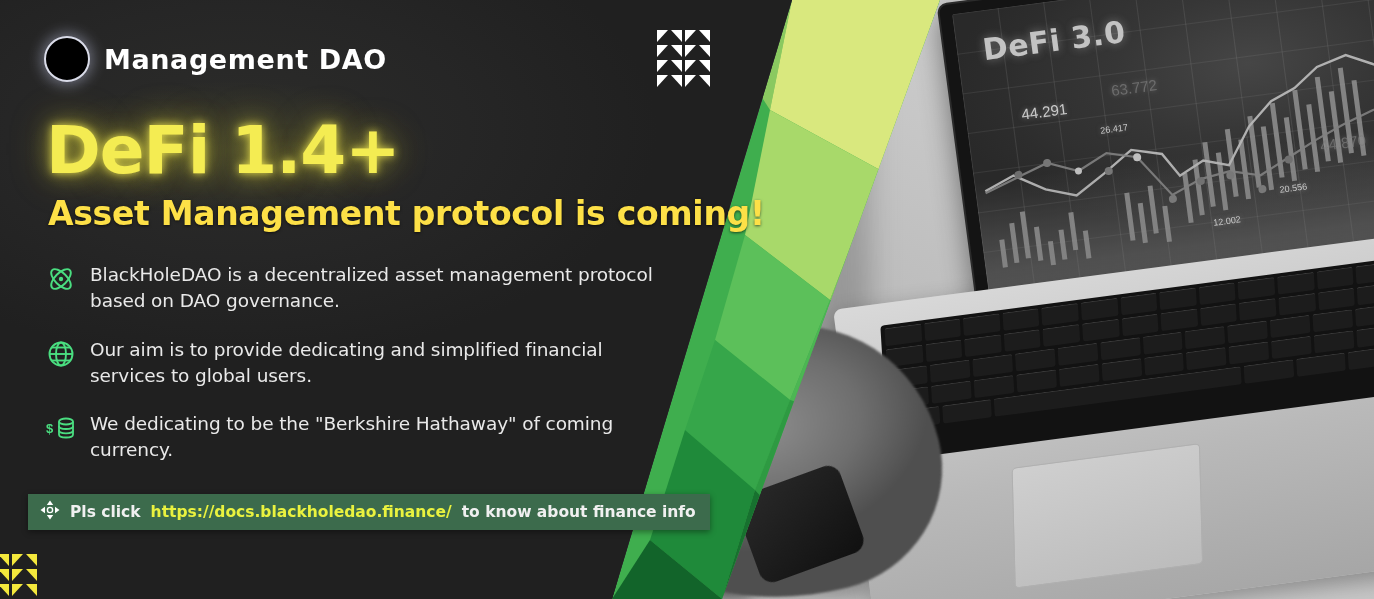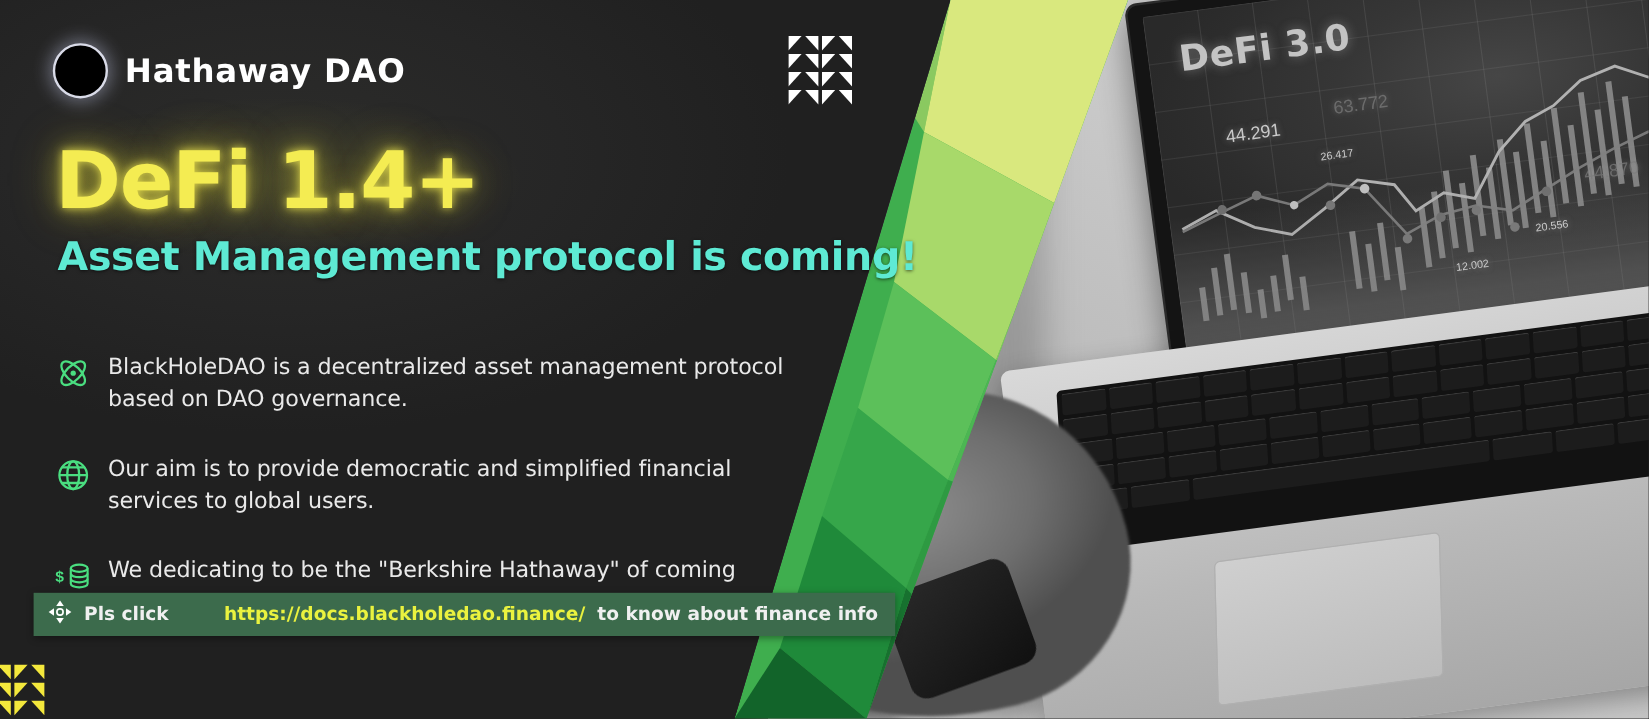--- a/index.html
+++ b/index.html
@@ -173,50 +173,50 @@
     font-family:"DejaVu Sans", sans-serif;
     font-size:66px; font-weight:700; letter-spacing:-1px;
     color:#f4ec52;
     text-shadow:
       0 0 8px rgba(244,236,82,.85),
       0 0 22px rgba(235,225,60,.55),
       0 0 42px rgba(220,210,40,.35);
   }
   .subhead {
     position:absolute; left:48px; top:194px;
-    color:#5eead4; font-size:33px; font-weight:700;
+    color:#fde047; font-size:33px; font-weight:700;
     letter-spacing:-.3px;
     font-family:"DejaVu Sans", sans-serif;
     text-shadow:0 1px 3px rgba(0,0,0,.6);
   }
 
   
   .bullets { position:absolute; left:46px; top:262px; width:620px; }
-  .bullet { display:flex; align-items:flex-start; gap:14px; margin-bottom:22px;margin-top:32px; }
+  .bullet { display:flex; align-items:flex-start; gap:14px; margin-bottom:22px; }
   .bullet-icon { flex:0 0 30px; width:30px; height:30px; margin-top:2px; }
   .bullet-text {
     color:#e9e9e9; font-size:18.5px; line-height:1.42;
     font-family:"DejaVu Sans", sans-serif;
     letter-spacing:-.1px;
   }
 
   
   .cta {
     position:absolute; left:28px; top:494px;
     height:36px; padding:0 14px 0 12px;
     display:flex; align-items:center; gap:10px;
     background:#3c6b4c;
     box-shadow:0 2px 6px rgba(0,0,0,.4);
   }
   .cta-text {
     color:#f0f0f0; font-size:15.5px; font-weight:600;
     font-family:"DejaVu Sans", sans-serif;
     white-space:nowrap;
   }
-  .cta-link { color:#eaf23f;margin-left:36px; }
+  .cta-link { color:#eaf23f; }
 </style>
 </head>
 <body>
 
 <div id="banner">
 
   <div class="photo-layer">
     <div class="desk-bg"></div>
     <div class="desk-blur-left"></div>
 
@@ -389,21 +389,21 @@
         <polygon points="792,0 770,110 700,0" fill="#c8e070" opacity=".55"></polygon>
       </g>
     </svg>
   </div>
 
   <div class="dark-panel"></div>
   <div class="panel-glow"></div>
 
   <div class="logo-row">
     <div class="logo-circle"></div>
-    <div class="logo-text">Hathaway DAO</div>
+    <div class="logo-text">Management DAO</div>
   </div>
 
   <div class="tri-mark top-right">
     <svg width="58" height="62" viewBox="0 0 58 62">
       <g fill="#ffffff">
         <polygon points="0,2 11,2 0,14"></polygon>
         <polygon points="14,2 25,2 25,14"></polygon>
         <polygon points="28,2 39,2 28,14"></polygon>
         <polygon points="42,2 53,2 53,14"></polygon>
         <polygon points="0,17 11,17 0,29"></polygon>
@@ -468,21 +468,21 @@
         <svg width="30" height="30" viewBox="0 0 30 30">
           <g fill="none" stroke="#4ade80" stroke-width="1.9">
             <circle cx="15" cy="15" r="11.5"></circle>
             <ellipse cx="15" cy="15" rx="5" ry="11.5"></ellipse>
             <line x1="3.5" y1="15" x2="26.5" y2="15"></line>
             <path d="M5.5 8.5 H24.5"></path>
             <path d="M5.5 21.5 H24.5"></path>
           </g>
         </svg>
       </div>
-      <div class="bullet-text">Our aim is to provide democratic and simplified financial services to global users.</div>
+      <div class="bullet-text">Our aim is to provide dedicating and simplified financial services to global users.</div>
     </div>
 
     <div class="bullet">
       <div class="bullet-icon">
         <svg width="30" height="30" viewBox="0 0 30 30">
           <text x="0" y="20" fill="#4ade80" font-size="13" font-weight="700" font-family="Liberation Sans, sans-serif">$</text>
           <g fill="none" stroke="#4ade80" stroke-width="1.8">
             <ellipse cx="20" cy="8.5" rx="7" ry="3"></ellipse>
             <path d="M13 8.5 V21.5 C13 23.2 16.1 24.5 20 24.5 C23.9 24.5 27 23.2 27 21.5 V8.5"></path>
             <path d="M13 13 C13 14.7 16.1 16 20 16 C23.9 16 27 14.7 27 13"></path>

